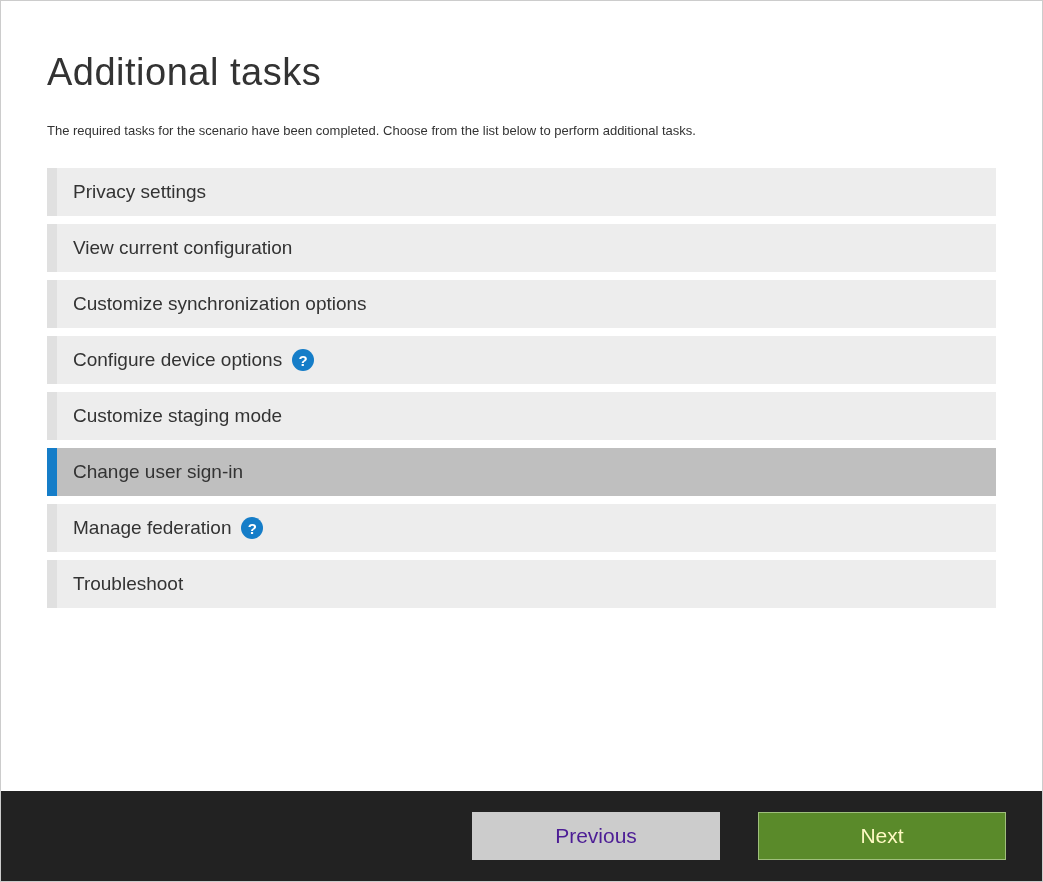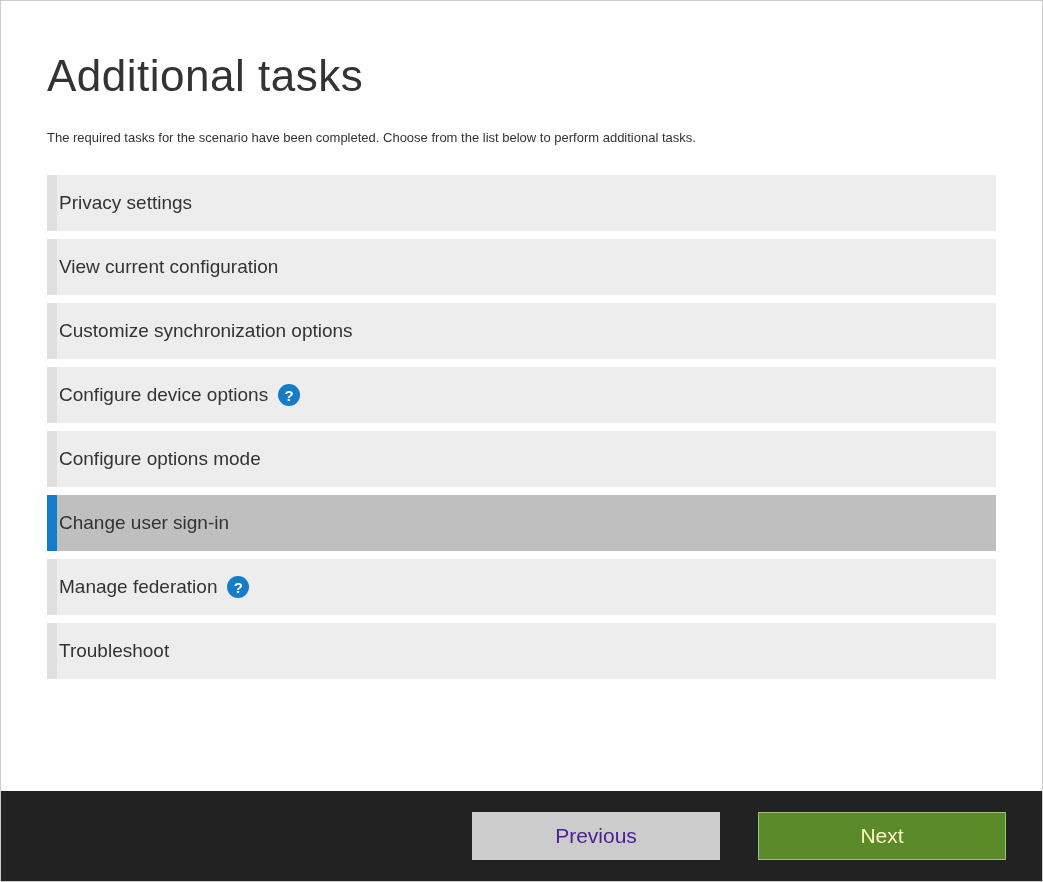--- a/index.html
+++ b/index.html
@@ -13,46 +13,46 @@
       color: #333333;
       width: 1043px;
       height: 882px;
       position: relative;
       border: 1px solid #cccccc;
     }
     .content-area {
       padding: 50px 46px 0 46px;
     }
     .page-title {
-      font-size: 44px;
+      font-size: 38px;
       font-weight: 300;
       color: #333333;
       margin-bottom: 28px;
       letter-spacing: 0.5px;
     }
     .description {
       font-size: 13px;
       font-weight: 400;
       color: #333333;
       line-height: 1.4;
       margin-bottom: 28px;
     }
     .task-list {
       display: flex;
       flex-direction: column;
       gap: 8px;
     }
     .task-item {
       display: flex;
       align-items: center;
-      height: 56px;
+      height: 48px;
       background: #ededed;
       cursor: pointer;
       border-left: 10px solid #e0e0e0;
-      padding-left: 2px;
+      padding-left: 16px;
       font-size: 19px;
       color: #333333;
     }
     .task-item.selected {
       background: #bfbfbf;
       border-left: 10px solid #157dc8;
     }
     .task-item .help-icon {
       margin-left: 10px;
       width: 22px;
@@ -113,21 +113,21 @@
       <span>View current configuration</span>
     </div>
     <div class="task-item">
       <span>Customize synchronization options</span>
     </div>
     <div class="task-item">
       <span>Configure device options</span>
       <span class="help-icon">?</span>
     </div>
     <div class="task-item">
-      <span>Configure options mode</span>
+      <span>Customize staging mode</span>
     </div>
     <div class="task-item selected">
       <span>Change user sign-in</span>
     </div>
     <div class="task-item">
       <span>Manage federation</span>
       <span class="help-icon">?</span>
     </div>
     <div class="task-item">
       <span>Troubleshoot</span>

